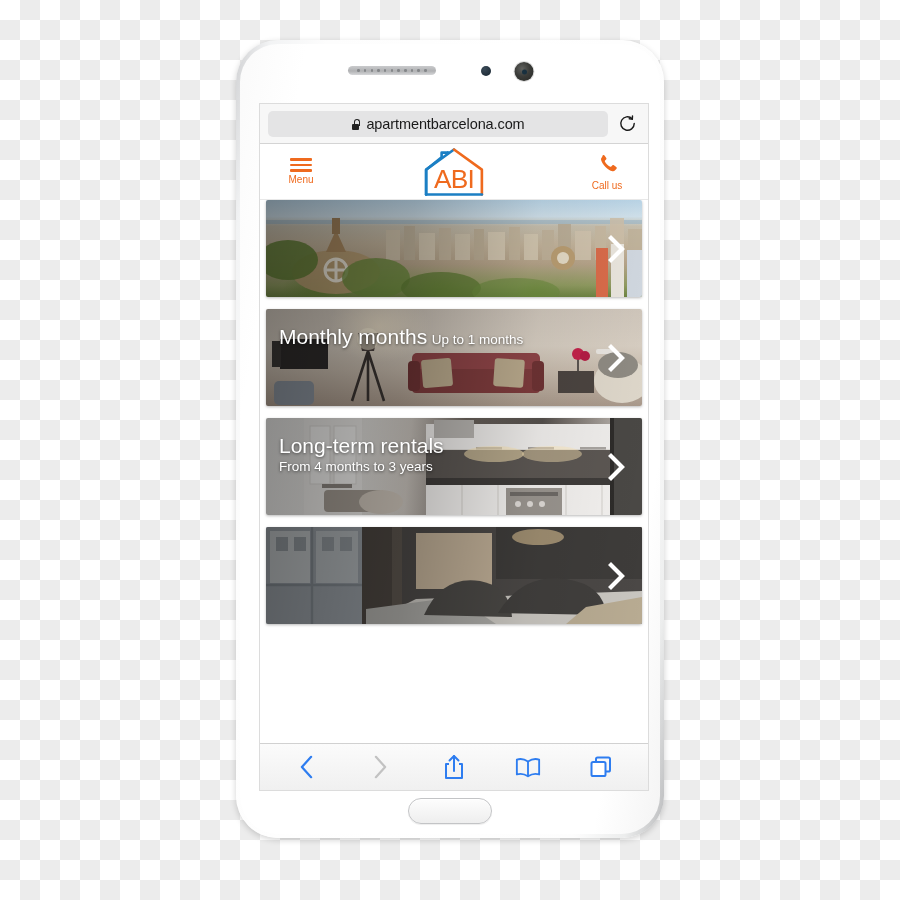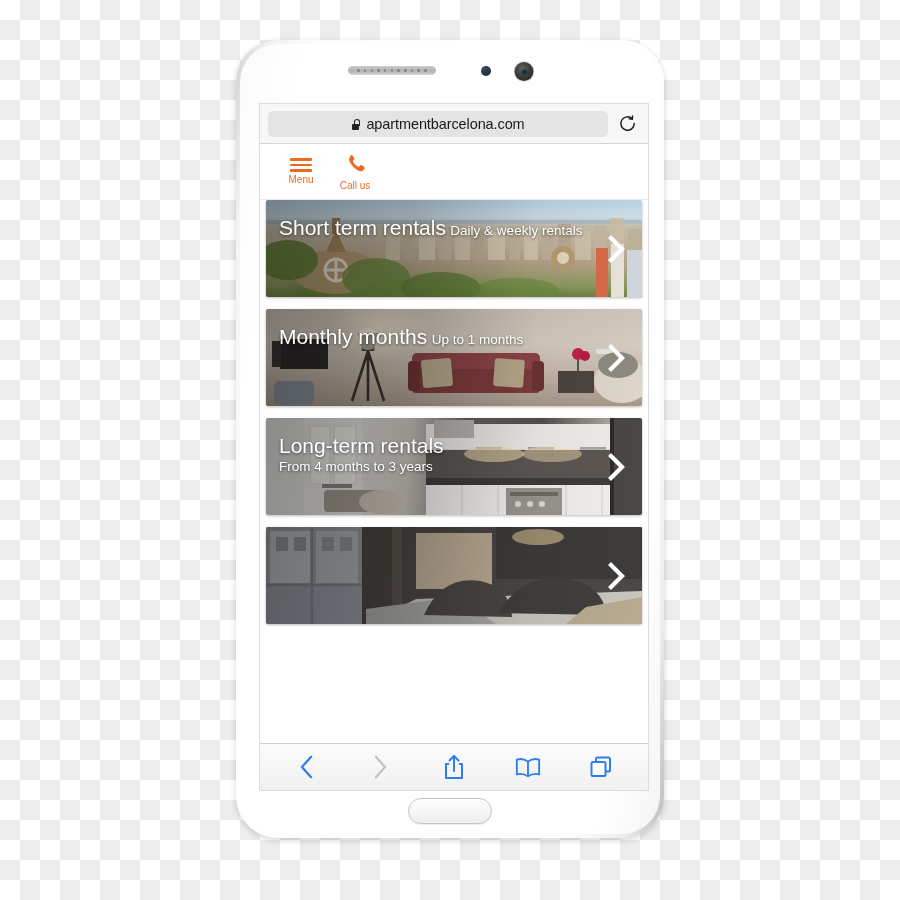--- a/index.html
+++ b/index.html
@@ -156,20 +156,21 @@
   }
 
   
   #site-header {
     height: 56px;
     flex: none;
     background: #ffffff;
     border-bottom: 1px solid #e8e8e8;
     display: flex;
     align-items: center;
+    justify-content: space-between;
     padding: 0 14px;
   }
   .header-action {
     display: flex;
     flex-direction: column;
     align-items: center;
     gap: 3px;
     width: 54px;
   }
   .header-action-label {
@@ -359,20 +360,30 @@
 
         <div class="header-action">
           <span id="menu-icon">
             <i></i>
               <i></i>
               <i></i>
           </span>
           <span class="header-action-label">Menu</span>
         </div>
 
+        <div id="site-logo">
+          <svg viewBox="0 0 100 62" width="78" height="48">
+
+            <path d="M14 60 L14 28 L34 12 L34 6 L42 6 L42 5.5" fill="none" stroke="#1b7fc4" stroke-width="3.4" stroke-linejoin="round" stroke-linecap="round"></path>
+            <path d="M14 60 L14 28 L50 2" fill="none" stroke="#1b7fc4" stroke-width="3.4" stroke-linejoin="round" stroke-linecap="round"></path>
+            <path d="M50 2 L86 28 L86 60" fill="none" stroke="#ef6a1e" stroke-width="3.4" stroke-linejoin="round" stroke-linecap="round"></path>
+            <path d="M14 60 L86 60" fill="none" stroke="#1b7fc4" stroke-width="3.4" stroke-linecap="round"></path>
+            <text x="50" y="52" font-family="'Liberation Sans', sans-serif" font-size="34" fill="#ef6a1e" text-anchor="middle" letter-spacing="-1">ABI</text>
+          </svg>
+        </div>
 
         <div class="header-action">
           <span>
             <svg width="21" height="21" viewBox="0 0 24 24">
               <path d="M6.6 2.6c.6-.5 1.5-.4 2 .3l2 2.7c.4.6.3 1.4-.2 1.9l-1.2 1c-.3.3-.4.7-.2 1.1.6 1.3 1.6 2.6 2.8 3.7 1.1 1 2.3 1.8 3.4 2.3.4.2.8.1 1.1-.2l1.1-1.2c.5-.5 1.3-.6 1.9-.2l2.7 1.9c.7.5.8 1.4.3 2l-1.6 1.9c-.8.9-2 1.3-3.1 1-2.6-.6-5.4-2.4-7.9-4.9-2.5-2.5-4.3-5.3-5-7.9-.3-1.2.1-2.4 1-3.2z" fill="#ef6a1e"></path>
             </svg>
           </span>
           <span class="header-action-label">Call us</span>
         </div>
       </div>
@@ -419,24 +430,20 @@
                 <rect x="345" y="44" width="13" height="53" fill="#e8e4dc"></rect>
                 <rect x="361" y="50" width="15" height="47" fill="#cfd6de"></rect>
 
                 <ellipse cx="22" cy="60" rx="30" ry="20" fill="#5f7d34" opacity=".85"></ellipse>
                 <ellipse cx="110" cy="78" rx="34" ry="20" fill="#6a8a3c" opacity=".8"></ellipse>
                 <ellipse cx="175" cy="88" rx="40" ry="16" fill="#5d7b33" opacity=".75"></ellipse>
                 <ellipse cx="250" cy="92" rx="44" ry="14" fill="#6b8b3d" opacity=".6"></ellipse>
               </svg>
             </span>
             <span class="card-scrim"></span>
-            <span class="card-text">
-              <span class="card-title">Short term rentals</span>
-              <span class="card-subtitle">Daily &amp; weekly rentals</span>
-            </span>
             <span class="card-chevron">
               <svg viewBox="0 0 22 30" width="22" height="30">
                   <path d="M5 4 L16 15 L5 26" fill="none" stroke="#ffffff" stroke-width="4.2" stroke-linecap="square"></path>
                 </svg>
             </span>
           </a>
 
           <a class="category-card">
             <span class="card-photo photo-livingroom">
               <svg width="100%" height="100%" viewBox="0 0 376 97" preserveAspectRatio="none" style="position:absolute;inset:0">

